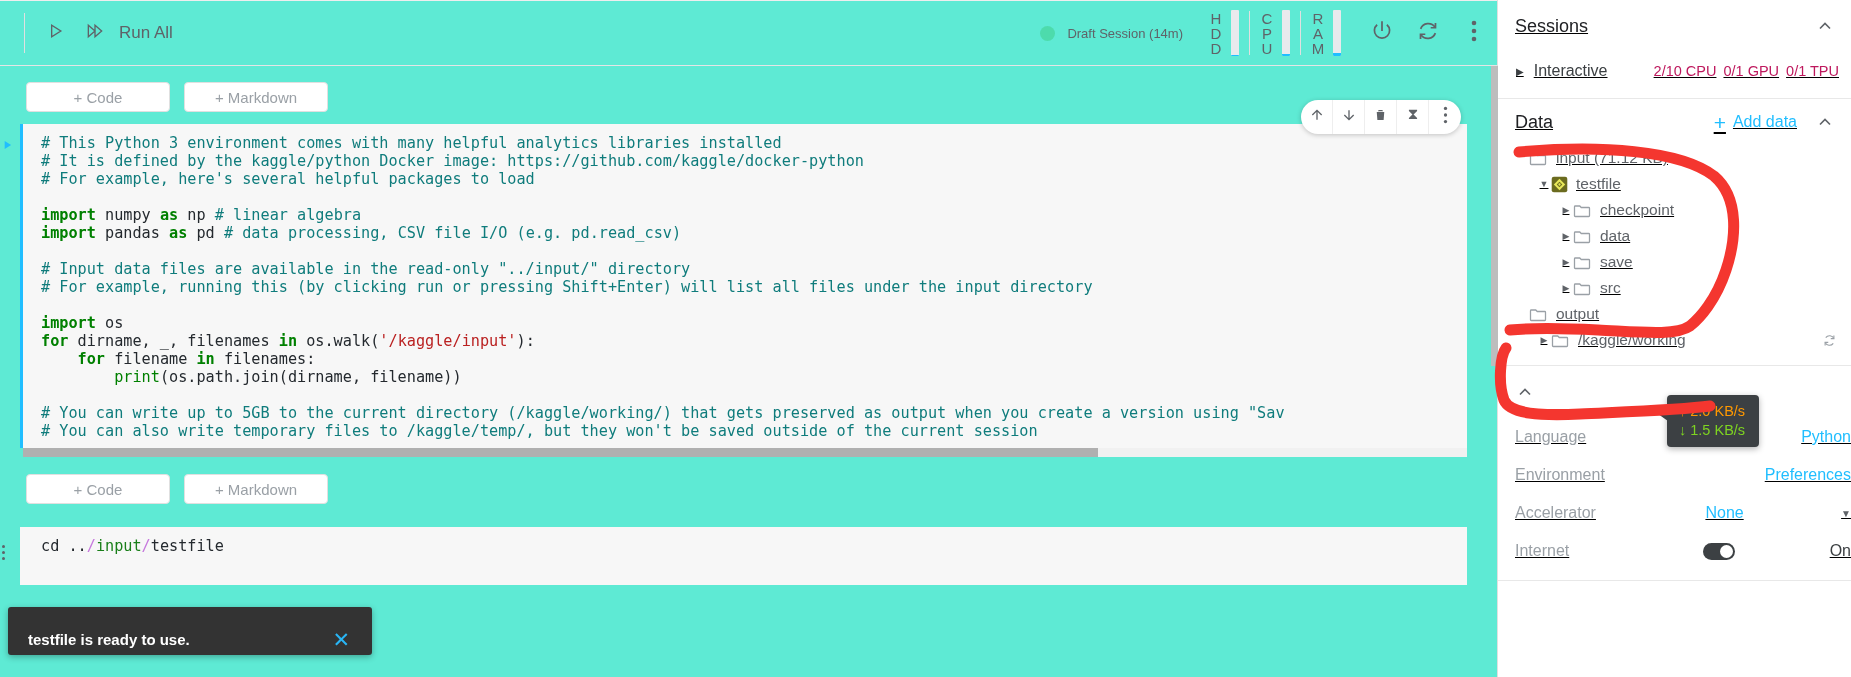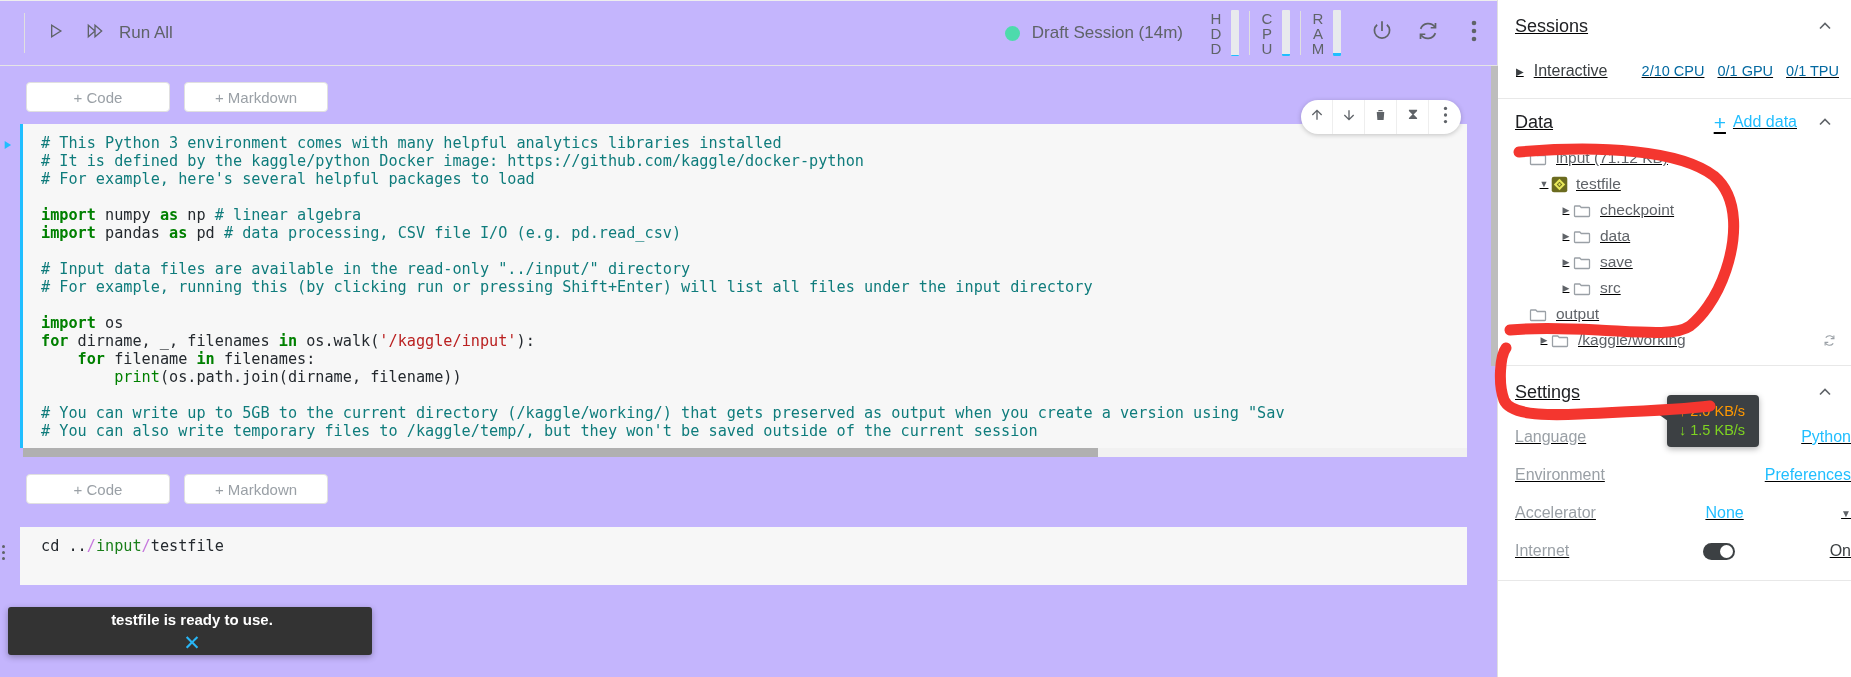--- a/index.html
+++ b/index.html
@@ -5,41 +5,41 @@
   * { box-sizing: border-box; margin: 0; padding: 0; }
   html, body {
     width: 1851px; height: 677px;
     background: #fff;
     font-family: "Liberation Sans", sans-serif;
     overflow: hidden;
   }
   .app { position: relative; width: 1851px; height: 677px; display: flex; }
 
   
-  .notebook { position: relative; width: 1497px; height: 677px; background: #c4b5fd; }
+  .notebook { position: relative; width: 1497px; height: 677px; background: #5eead4; }
 
   
   .toolbar {
     position: relative; height: 66px; width: 100%;
     border-bottom: 1px solid #e5e5e5; border-top: 1px solid #eee;
     display: flex; align-items: center;
   }
   .tb-divider-left { width: 1px; height: 40px; background: #e0e0e0; margin-left: 24px; }
   .tb-btn {
     display: flex; align-items: center; justify-content: center;
     height: 40px; padding: 0 8px; cursor: pointer; color: #5f6368;
   }
   .run-one { margin-left: 12px; }
   .run-all-wrap { display: flex; align-items: center; cursor: pointer; margin-left: 10px; }
   .run-all-label { font-size: 17px; color: #5f6368; margin-left: 12px; }
   .tb-spacer { flex: 1; }
 
   .session-status { display: flex; align-items: center; margin-right: 26px; }
   .status-dot { width: 15px; height: 15px; border-radius: 50%; background: #4ddbac; }
-  .status-text { font-size: 17px; color: #5f6368; margin-left: 12px; }
+  .status-text { font-size: 13px; color: #5f6368; margin-left: 12px; }
 
   .meters { display: flex; align-items: center; height: 66px; }
   .meter { display: flex; align-items: center; height: 100%; }
   .meter-label {
     font-size: 15px; color: #5f6368; line-height: 15px;
     display: flex; flex-direction: column; align-items: center; width: 14px;
   }
   .meter-bar {
     width: 8px; height: 46px; background: #e8eaed; margin-left: 8px;
     border-radius: 1px; position: relative; overflow: hidden;
@@ -109,21 +109,21 @@
     margin-left: 20px; margin-right: 30px; background: #f7f7f7;
     border-left: 3px solid transparent; min-height: 58px;
   }
   .shellline { color: #c678dd; }
   .sh-path { color: #1a7f1a; }
 
   
   .toast {
     position: absolute; left: 8px; bottom: 22px; width: 364px; height: 48px;
     background: #333333; border-radius: 3px; box-shadow: 0 2px 6px rgba(0,0,0,.3);
-    display: flex; align-items: center; padding: 4px 16px 0 20px; z-index: 20; flex-direction: column;
+    display: flex; align-items: center; padding: 16px 16px 0 20px; z-index: 20;
   }
   .toast-msg { color: #fff; font-size: 15px; font-weight: bold; flex: 1; }
   .toast-close { color: #29b6f6; font-size: 21px; cursor: pointer; line-height: 1; padding: 4px 6px; }
 
   
   .sidebar {
     width: 354px; height: 677px; background: #fff;
     border-left: 1px solid #e0e0e0; position: relative;
     font-size: 16px;
     text-decoration: underline;
@@ -134,21 +134,21 @@
   .sb-section-head {
     display: flex; align-items: center; height: 52px; padding: 0 16px 0 17px;
   }
   .sb-title { font-size: 18px; color: #202124; flex: 1; }
   .chev { color: #5f6368; font-size: 15px; cursor: pointer; display: flex; align-items: center; }
   .sb-divider { height: 1px; background: #e8e8e8; }
 
   .sess-row { display: flex; align-items: center; height: 38px; padding-left: 18px; }
   .tri { color: #3c4043; font-size: 10px; margin-right: 10px; }
   .sess-name { font-size: 16px; color: #3c4043; }
-  .sess-stats { margin-left: auto; display: flex; gap: 13px; padding-right: 12px; font-size: 14.5px; color: #0369a1; }
+  .sess-stats { margin-left: auto; display: flex; gap: 7px; padding-right: 12px; font-size: 14.5px; color: #be185d; }
 
   .data-head { display: flex; align-items: center; height: 46px; padding: 0 16px 0 17px; }
   .add-data { display: flex; align-items: center; color: #20beff; font-size: 16px; cursor: pointer; margin-right: 18px; }
   .add-data .plus { font-size: 21px; margin-right: 7px; line-height: 1; }
 
   .tree-row { display: flex; align-items: center; height: 26px; font-size: 15.5px; color: #5f6368; cursor: pointer; }
   .tree-arrow { width: 14px; font-size: 9px; color: #5f6368; display: inline-block; text-align: center; }
   .folder-ico { margin-right: 9px; display: flex; align-items: center; color: #9aa0a6; }
   .ds-ico { margin-right: 8px; display: flex; align-items: center; }
   .refresh-mini { margin-left: auto; margin-right: 14px; color: #9aa0a6; display: flex; }
@@ -495,21 +495,20 @@
               <path d="M19 4v5h-5"></path>
               <path d="M5 20v-5h5"></path>
             </svg>
           </span>
         </div>
       </div>
 
     <div class="sb-divider" style="margin-top:12px"></div>
 
     <div class="sb-section-head">
-      <span class="sb-title">Settings</span>
       <span class="chev">
         <svg width="20" height="20" viewBox="0 0 24 24" fill="none" stroke="#5f6368" stroke-width="2">
             <path d="M6 15l6-6 6 6"></path>
           </svg>
       </span>
     </div>
     <div id="settings-rows">
         <div class="set-row">
           <span class="set-label">Language</span>
           <span class="set-value">Python</span>

